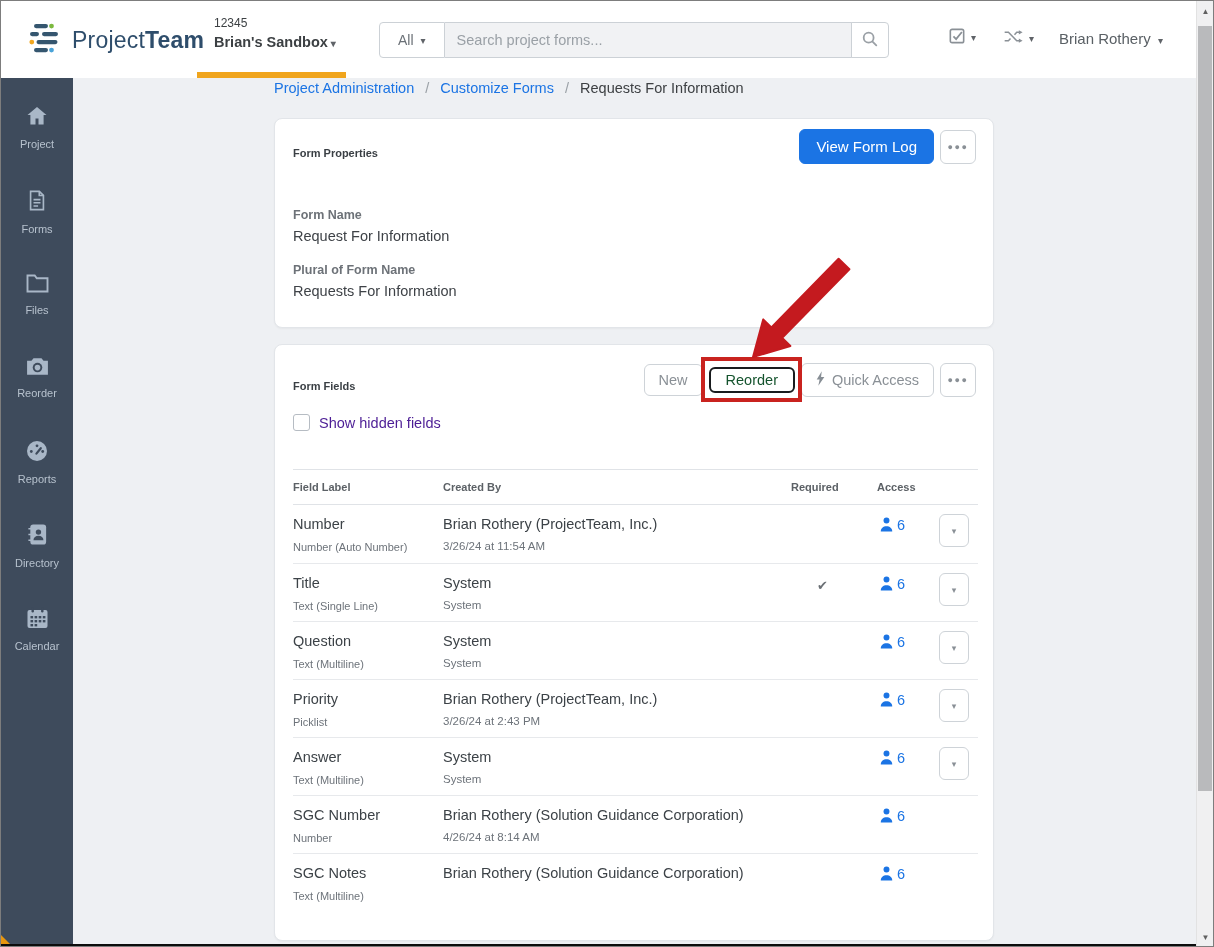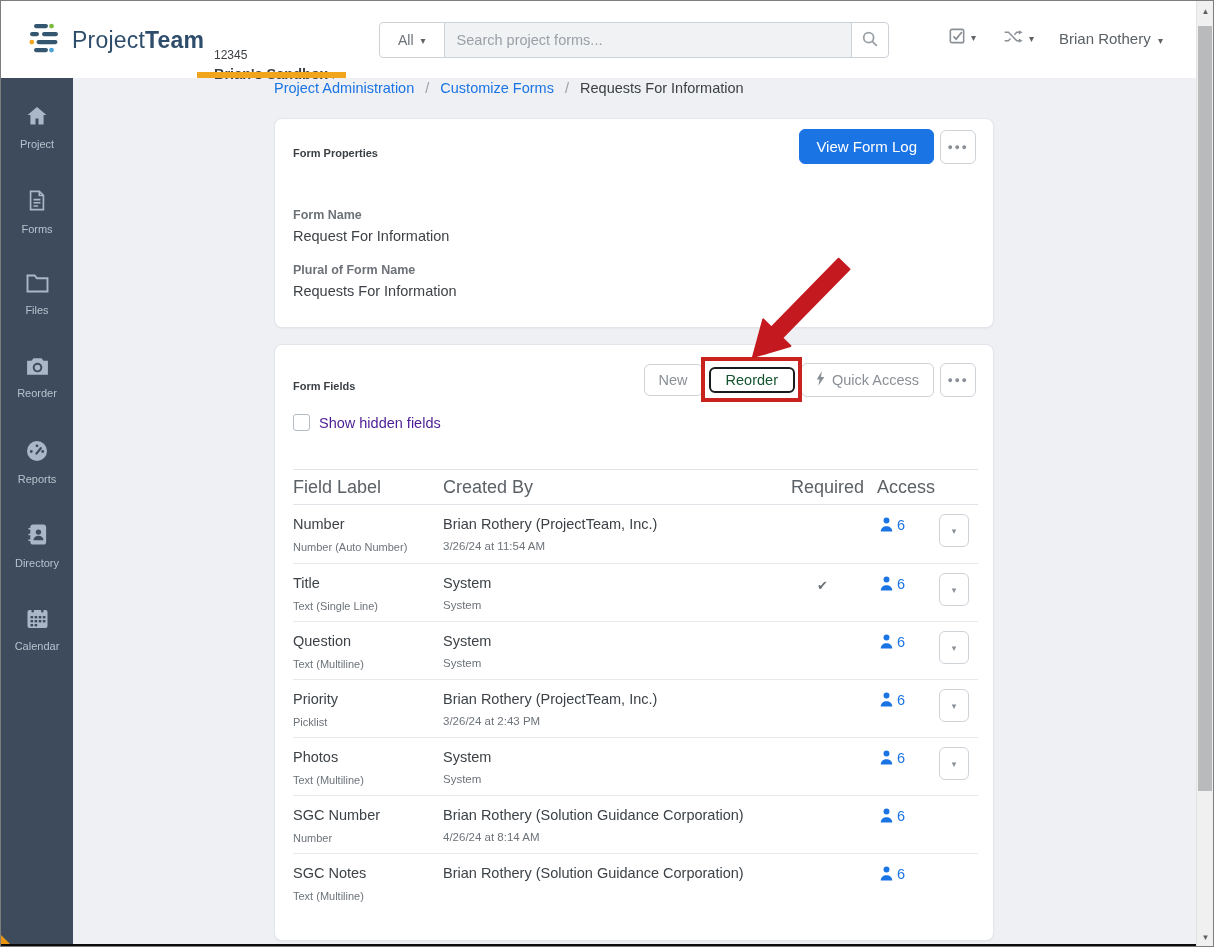--- a/index.html
+++ b/index.html
@@ -4,21 +4,21 @@
 <style>
   * { margin:0; padding:0; box-sizing:border-box; }
   body { font-family:"Liberation Sans", sans-serif; background:#ddd; }
   .page { position:relative; width:1214px; height:947px; background:#eef0f3; overflow:hidden; border:1px solid #7d7d7d; }
 
   
   .header { position:absolute; left:0; top:0; width:1197px; height:77px; background:#fff; z-index:5; }
   .logo { position:absolute; left:26px; top:19px; display:flex; align-items:center; gap:9px; }
   .logo-text { font-size:23px; color:#2e4d6b; letter-spacing:.2px; }
   .logo-text b { font-weight:700; }
-  .switcher { position:absolute; left:213px; top:15px; cursor:pointer;margin-top:32px; }
+  .switcher { position:absolute; left:213px; top:15px; cursor:pointer; }
   .proj-num { font-size:12px; color:#3c4043; }
   .proj-name { font-size:14.5px; font-weight:700; color:#3c4043; margin-top:4px; }
   .caret { font-size:10px; color:#5f6368; margin-left:3px; }
   .tab-underline { position:absolute; left:196px; top:71px; width:149px; height:6px; background:#f0a51d; }
   .search-group { position:absolute; left:378px; top:21px; display:flex; height:36px; }
   .scope-btn { height:36px; padding:0 18px; background:#fff; border:1px solid #ccd1d6; border-radius:4px 0 0 4px; font-size:14px; color:#6b7177; cursor:pointer; display:flex; align-items:center; gap:4px; }
   .search-input { width:407px; height:36px; border:1px solid #ccd1d6; border-left:none; background:#f1f2f4; padding:0 12px; font-size:14.5px; color:#3c4043; outline:none; }
   .search-input::placeholder { color:#9aa0a6; }
   .search-btn { width:38px; height:36px; background:#fff; border:1px solid #ccd1d6; border-left:1px solid #ccd1d6; border-radius:0 4px 4px 0; margin-left:-1px; cursor:pointer; display:flex; align-items:center; justify-content:center; }
   .hdr-icon-btn { position:absolute; top:27px; background:none; border:none; cursor:pointer; display:flex; align-items:center; gap:3px; color:#8a9096; }
@@ -59,21 +59,21 @@
   .prop-value { font-size:14.5px; color:#3e4247; margin-top:6px; }
   .pf-0 { top:89px; } .pf-1 { top:144px; }
 
   .chk-row { position:absolute; left:18px; top:69px; display:flex; align-items:center; gap:9px; }
   .checkbox { width:17px; height:17px; border:1.5px solid #b6bcc3; border-radius:3px; background:#fff; cursor:pointer; }
   .chk-label { font-size:14.5px; color:#4c1d95; }
 
   
   .ftable { position:absolute; left:18px; top:124px; width:685px; }
   .thead { display:grid; grid-template-columns:150px 348px 86px 60px 1fr; border-top:1px solid #e0e3e7; border-bottom:1px solid #e0e3e7; height:36px; align-items:center; }
-  .th { font-size:18px; font-weight:400; color:#5c6166; }
+  .th { font-size:11px; font-weight:700; color:#5c6166; }
   .trow { display:grid; grid-template-columns:150px 348px 86px 60px 1fr; height:58px; border-top:1px solid #e7e9ec; }
   .trow:first-child { border-top:none; }
   .f-label { font-size:14.5px; color:#3c4247; padding-top:11px; }
   .f-type { font-size:11px; color:#6d737a; padding-top:9px; }
   .cb-name { font-size:14.5px; color:#3c4247; padding-top:11px; }
   .cb-date { font-size:11.5px; color:#6d737a; padding-top:8px; }
   .c-req { padding-top:12px; padding-left:26px; }
   .req-check { font-size:13px; color:#6b7075; }
   .c-access { padding-top:12px; padding-left:3px; display:flex; align-items:flex-start; gap:4px; cursor:pointer; }
   .acc-num { font-size:14.5px; color:#1b74e4; }
@@ -362,21 +362,21 @@
                   <circle cx="7" cy="3.7" r="3.2" fill="#1b74e4"></circle>
                   <path d="M0.8 15.5c0-3.6 2.7-5.7 6.2-5.7s6.2 2.1 6.2 5.7z" fill="#1b74e4"></path>
                 </svg></span>
         <span class="acc-num">6</span>
       </div>
       <div class="c-menu"><button class="row-menu-btn">▾</button></div>
     </div>
 
     <div class="trow">
       <div>
-        <div class="f-label">Photos</div>
+        <div class="f-label">Answer</div>
         <div class="f-type">Text (Multiline)</div>
       </div>
       <div>
         <div class="cb-name">System</div>
         <div class="cb-date">System</div>
       </div>
       <div class="c-req"><span class="req-check" style="visibility: hidden;">✔</span></div>
       <div class="c-access">
         <span><svg width="13" height="15" viewBox="0 0 14 16">
                   <circle cx="7" cy="3.7" r="3.2" fill="#1b74e4"></circle>

